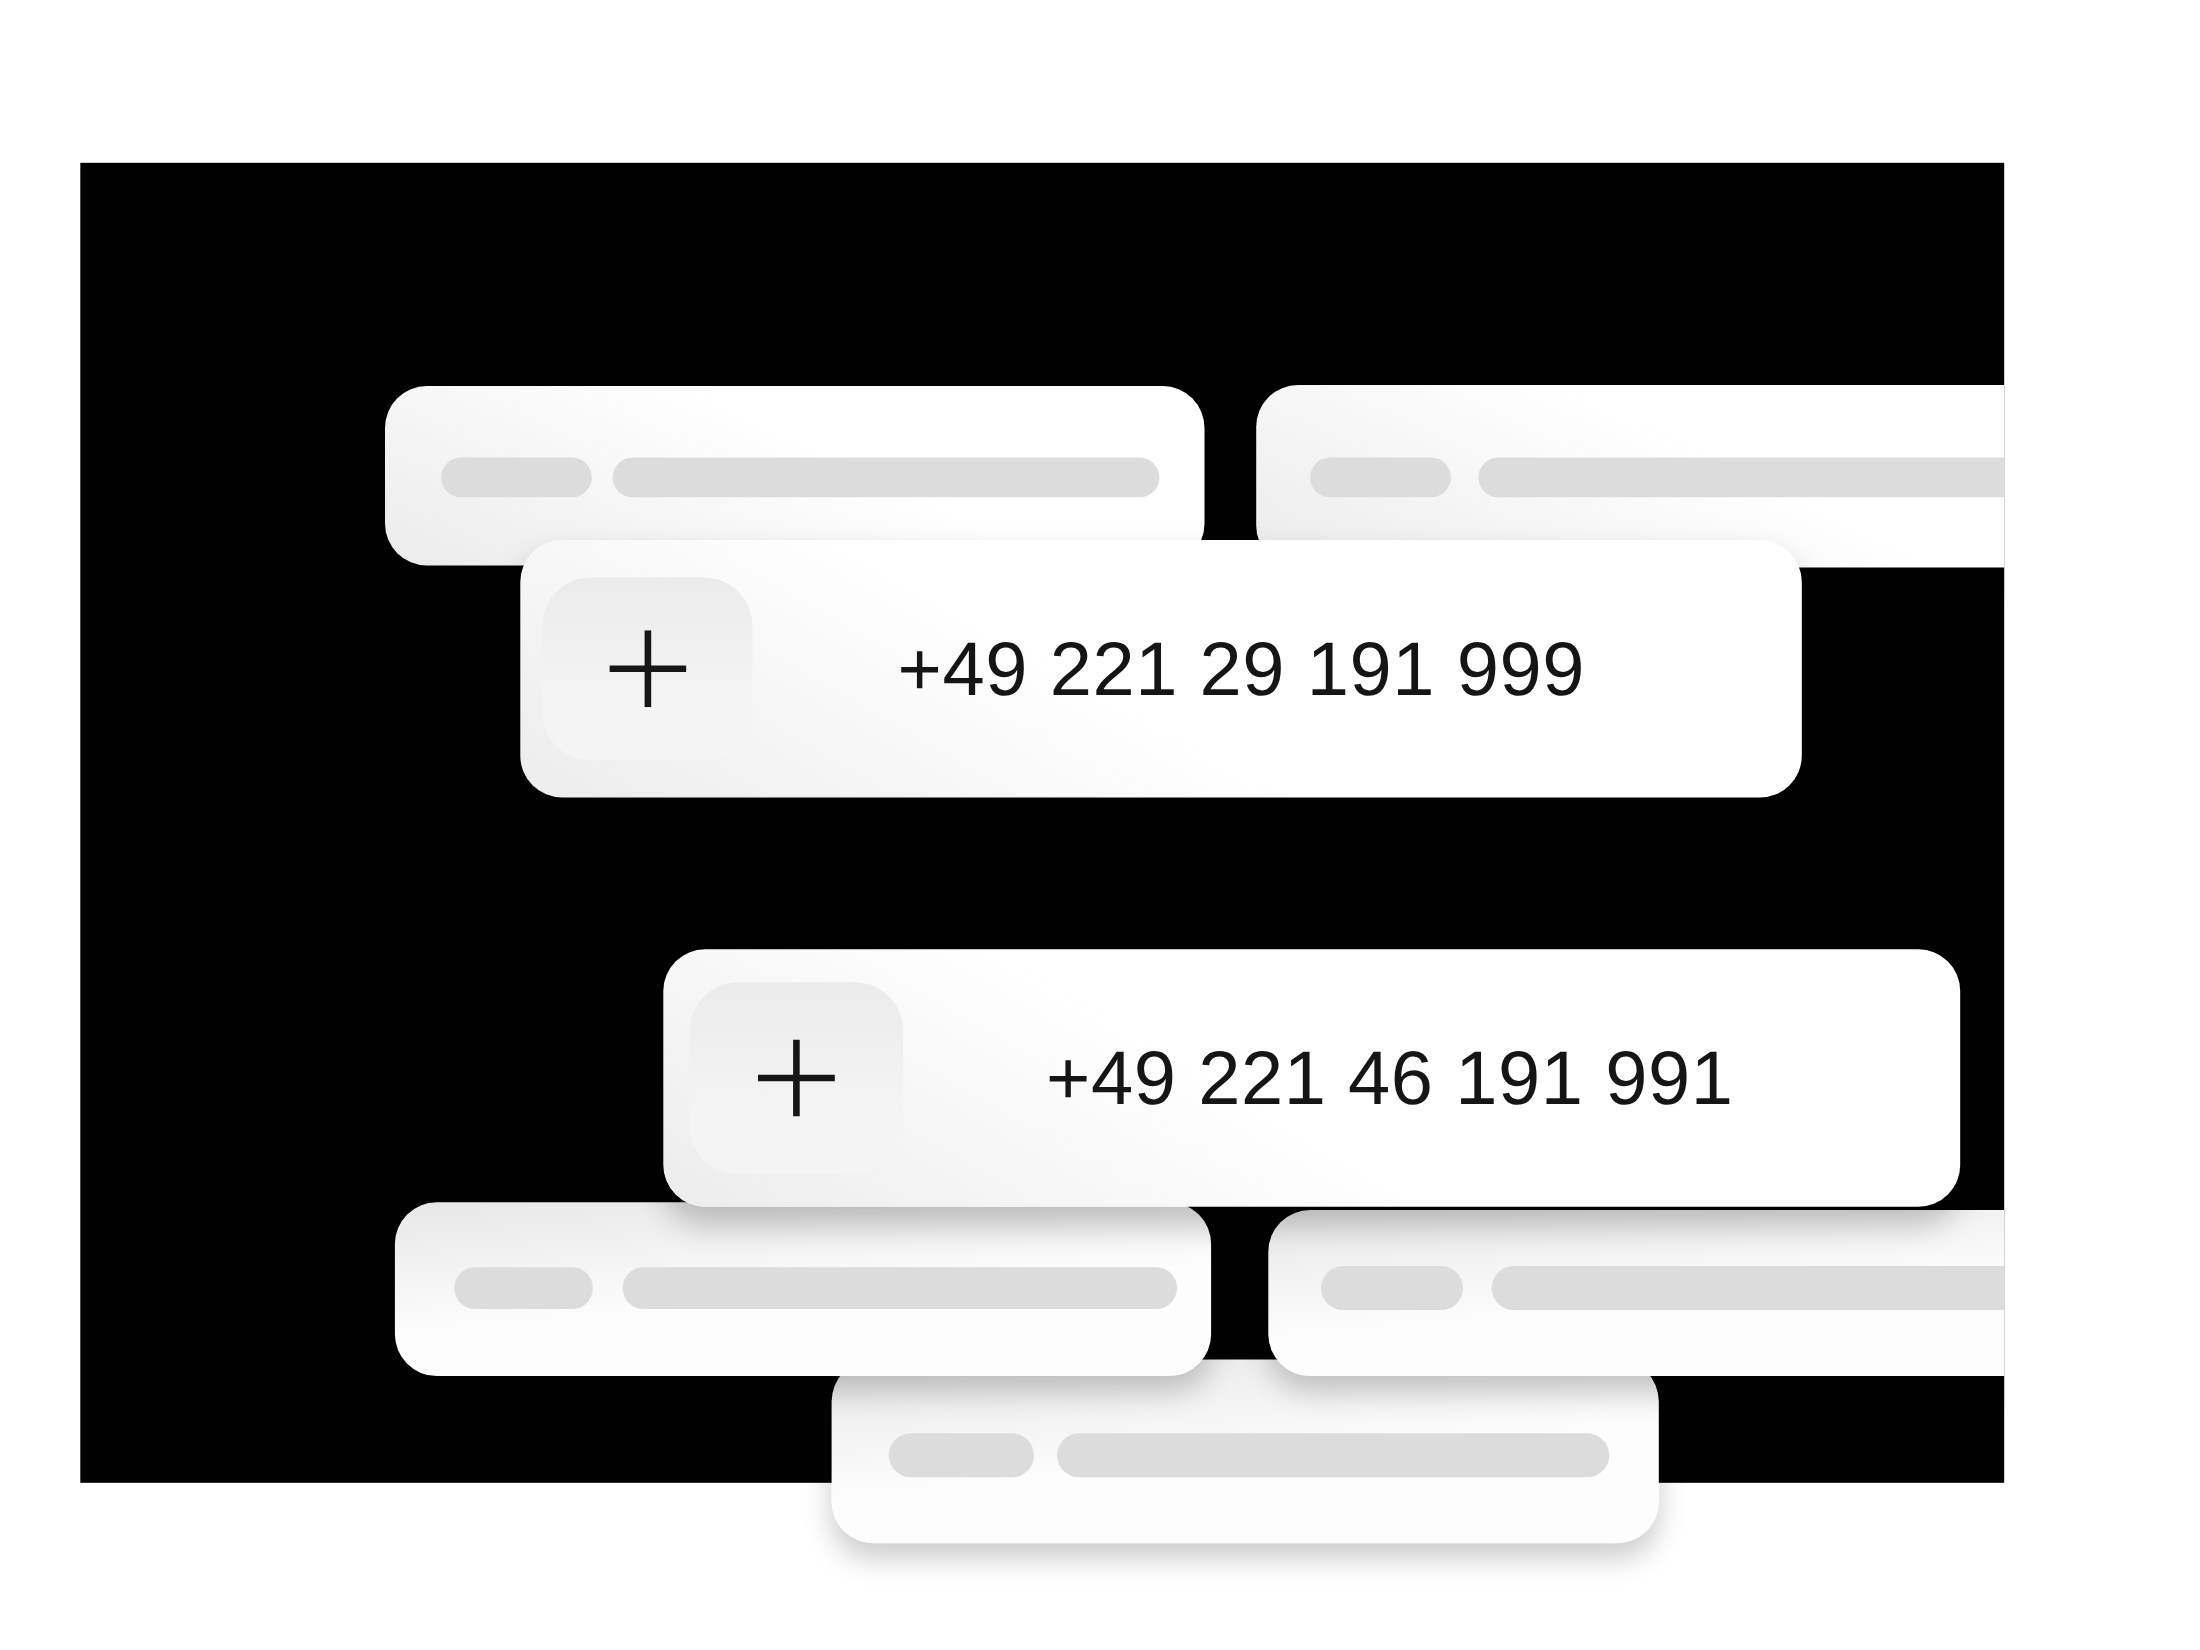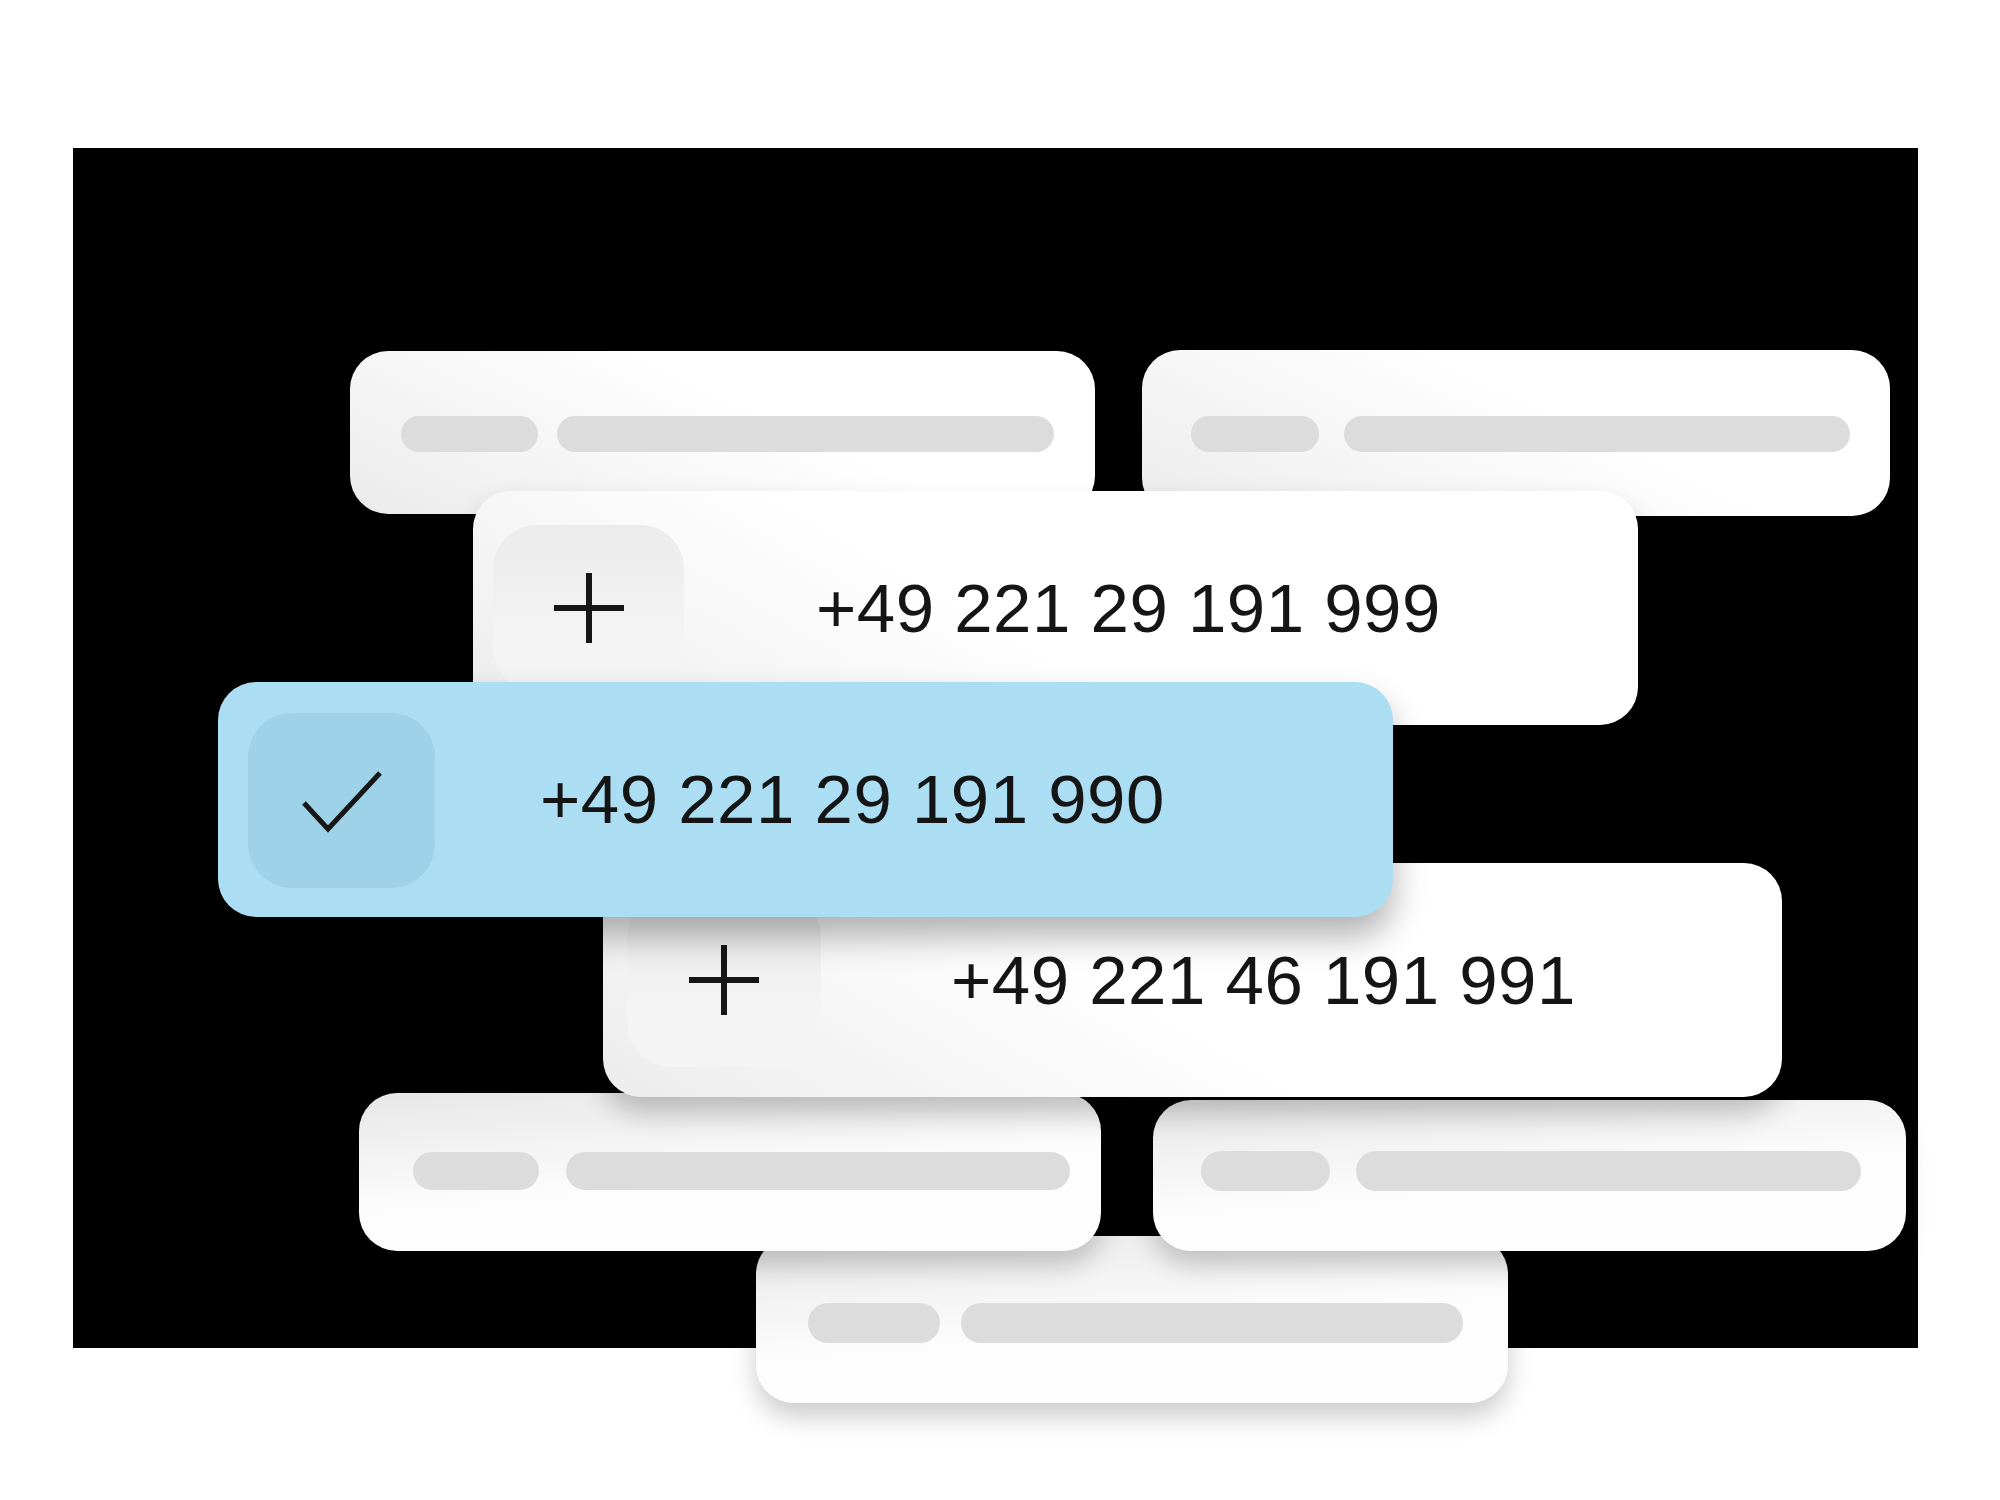--- a/index.html
+++ b/index.html
@@ -1,17 +1,17 @@
 <!DOCTYPE html>
 <html><head>
 <meta charset="utf-8">
 <style>
   html,body { margin:0; padding:0; background:#ffffff; }
   .page {
-    position:relative; width:2000px; height:1500px;
+    position:relative; width:1822px; height:1500px;
     background:#ffffff; overflow:hidden;
     font-family:"Liberation Sans", sans-serif;
   }
   .canvas {
     position:absolute; left:73px; top:148px; width:1845px; height:1200px;
     background:#000000;
   }
   .card { position:absolute; border-radius:38px; }
 
   
@@ -109,30 +109,20 @@
       <div class="tile plus-tile">
         <span>
           <svg width="70" height="70" viewBox="0 0 70 70">
             <path d="M35 0 V70 M0 35 H70" stroke="#161616" stroke-width="6" fill="none"></path>
           </svg>
         </span>
       </div>
       <div class="num">+49 221 29 191 999</div>
     </div>
 
-    <div class="card" id="card-sel-990">
-      <div class="tile">
-        <span>
-          <svg width="84" height="64" viewBox="0 0 84 64">
-            <path d="M4 34 L28 60 L80 4" stroke="#161616" stroke-width="5" fill="none"></path>
-          </svg>
-        </span>
-      </div>
-      <div class="num">+49 221 29 191 990</div>
-    </div>
 
     <div class="card phone-card" id="card-opt-991">
       <div class="tile plus-tile">
         <span>
           <svg width="70" height="70" viewBox="0 0 70 70">
             <path d="M35 0 V70 M0 35 H70" stroke="#161616" stroke-width="6" fill="none"></path>
           </svg>
         </span>
       </div>
       <div class="num">+49 221 46 191 991</div>

